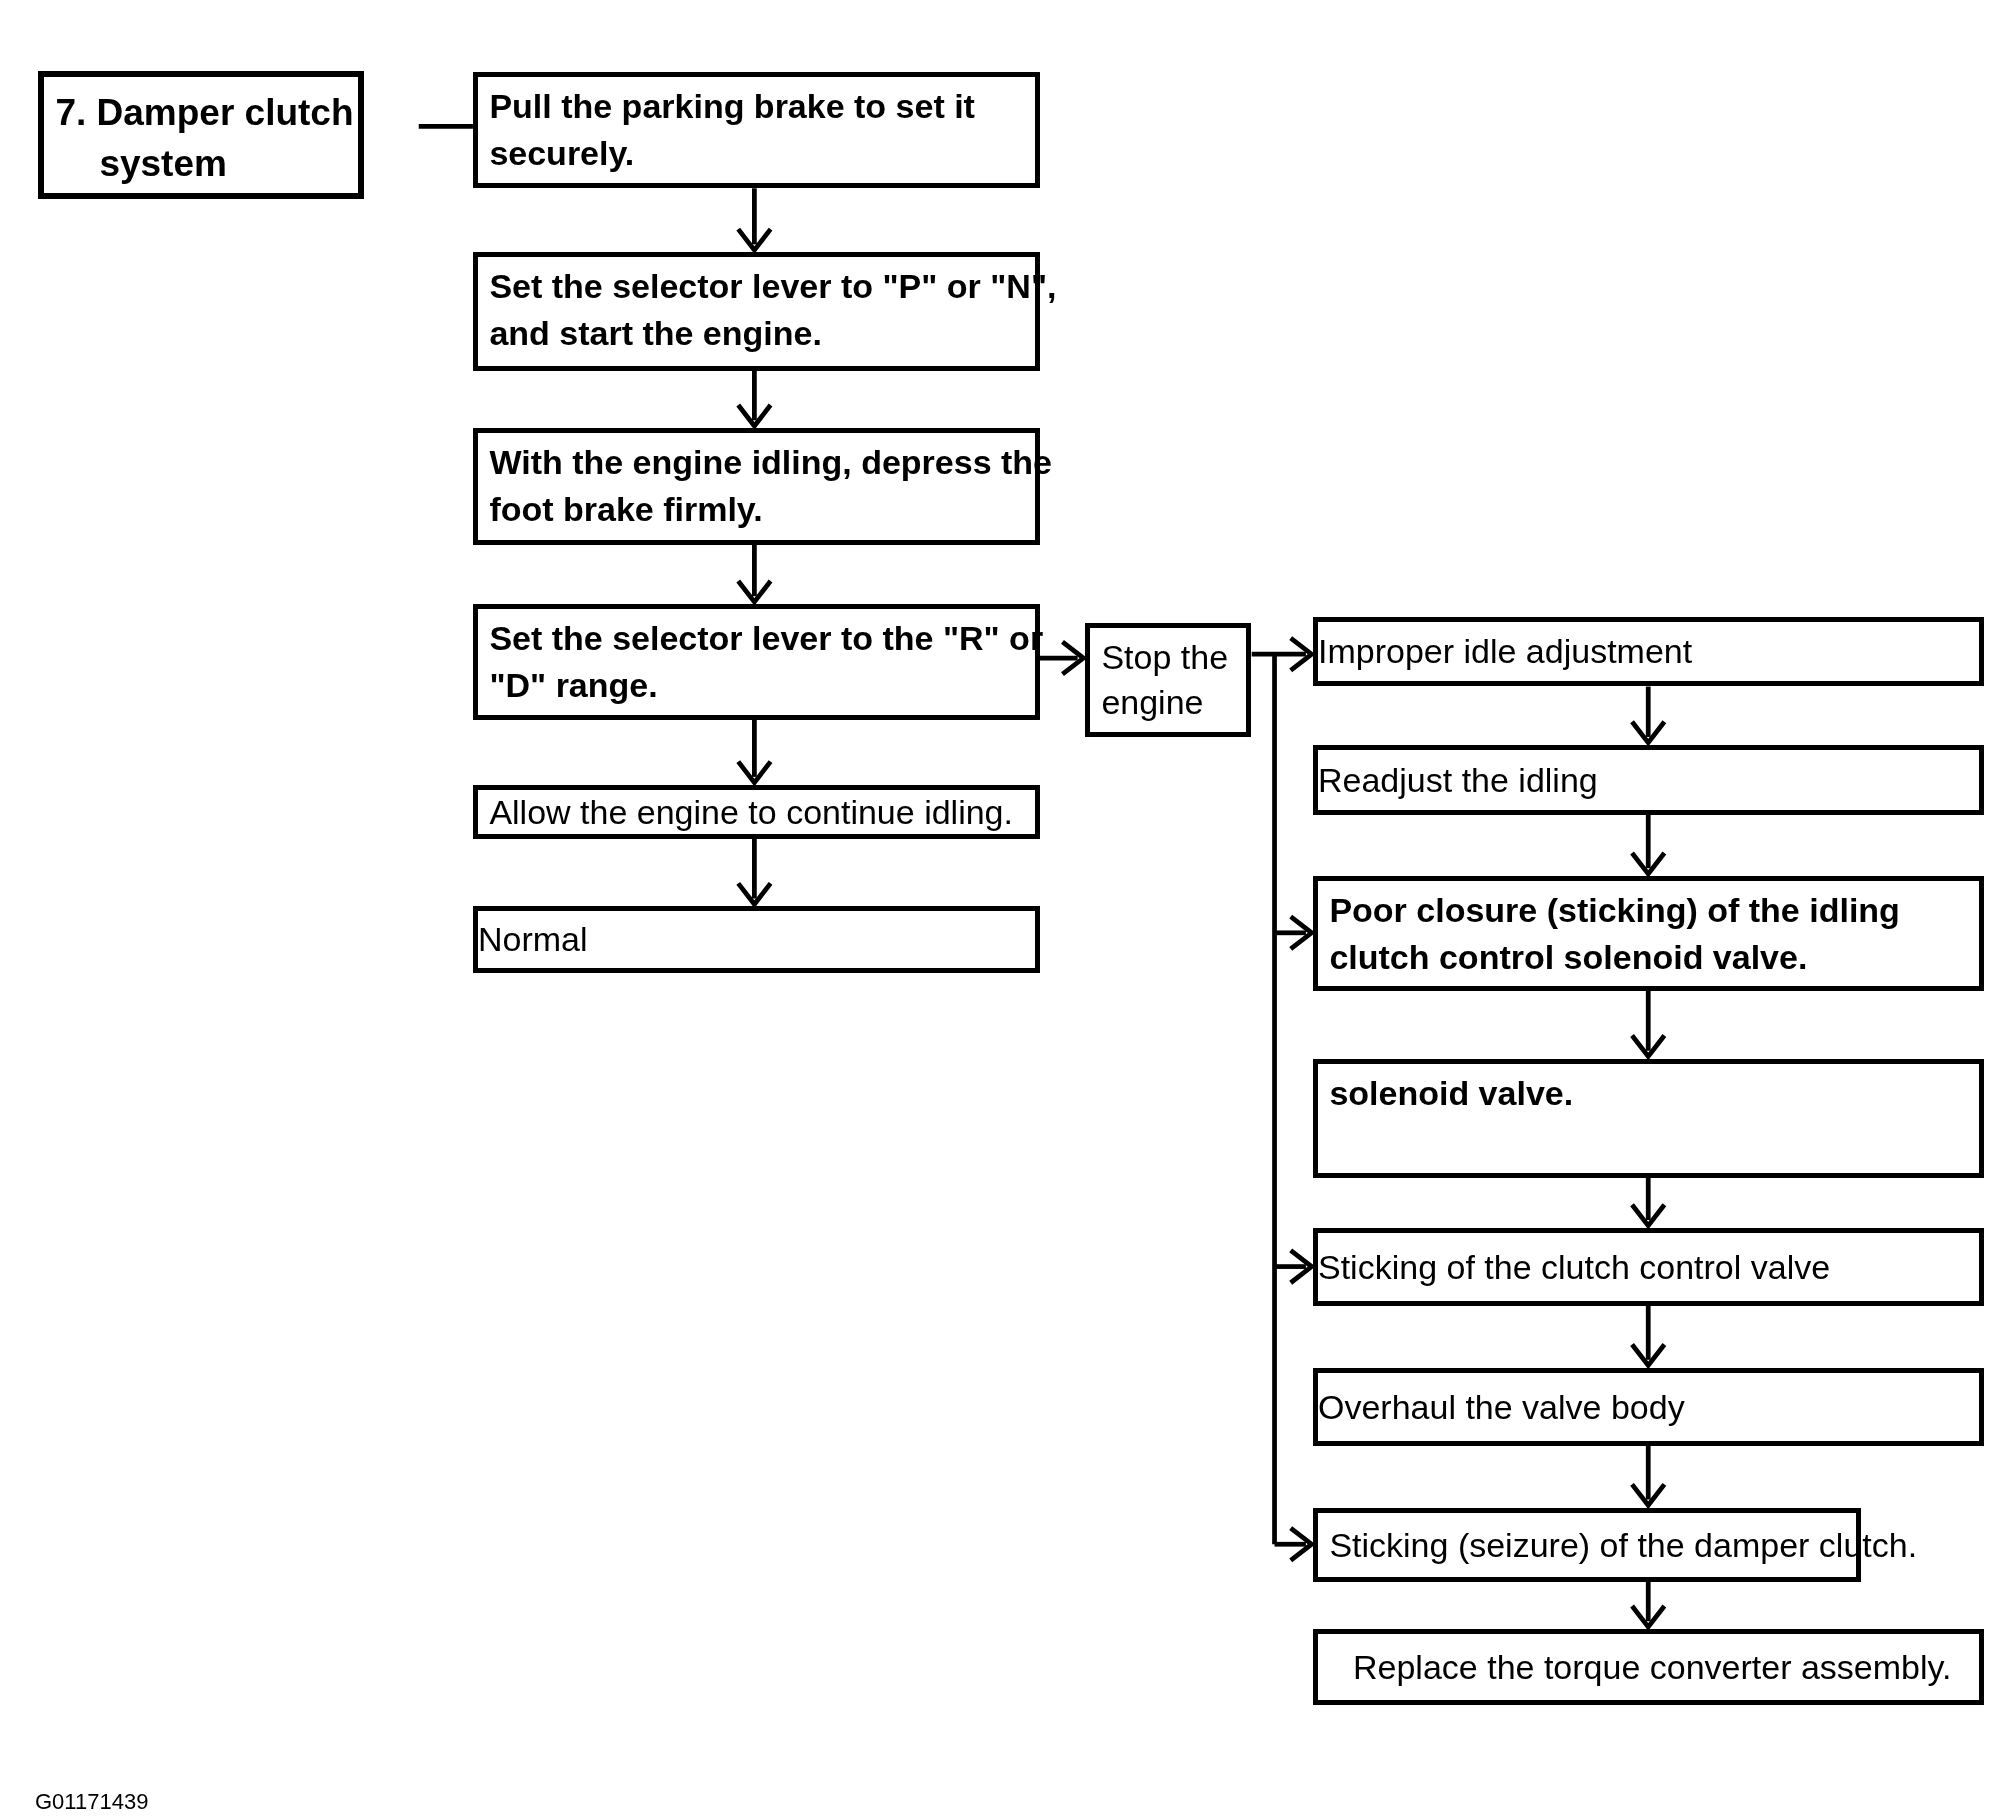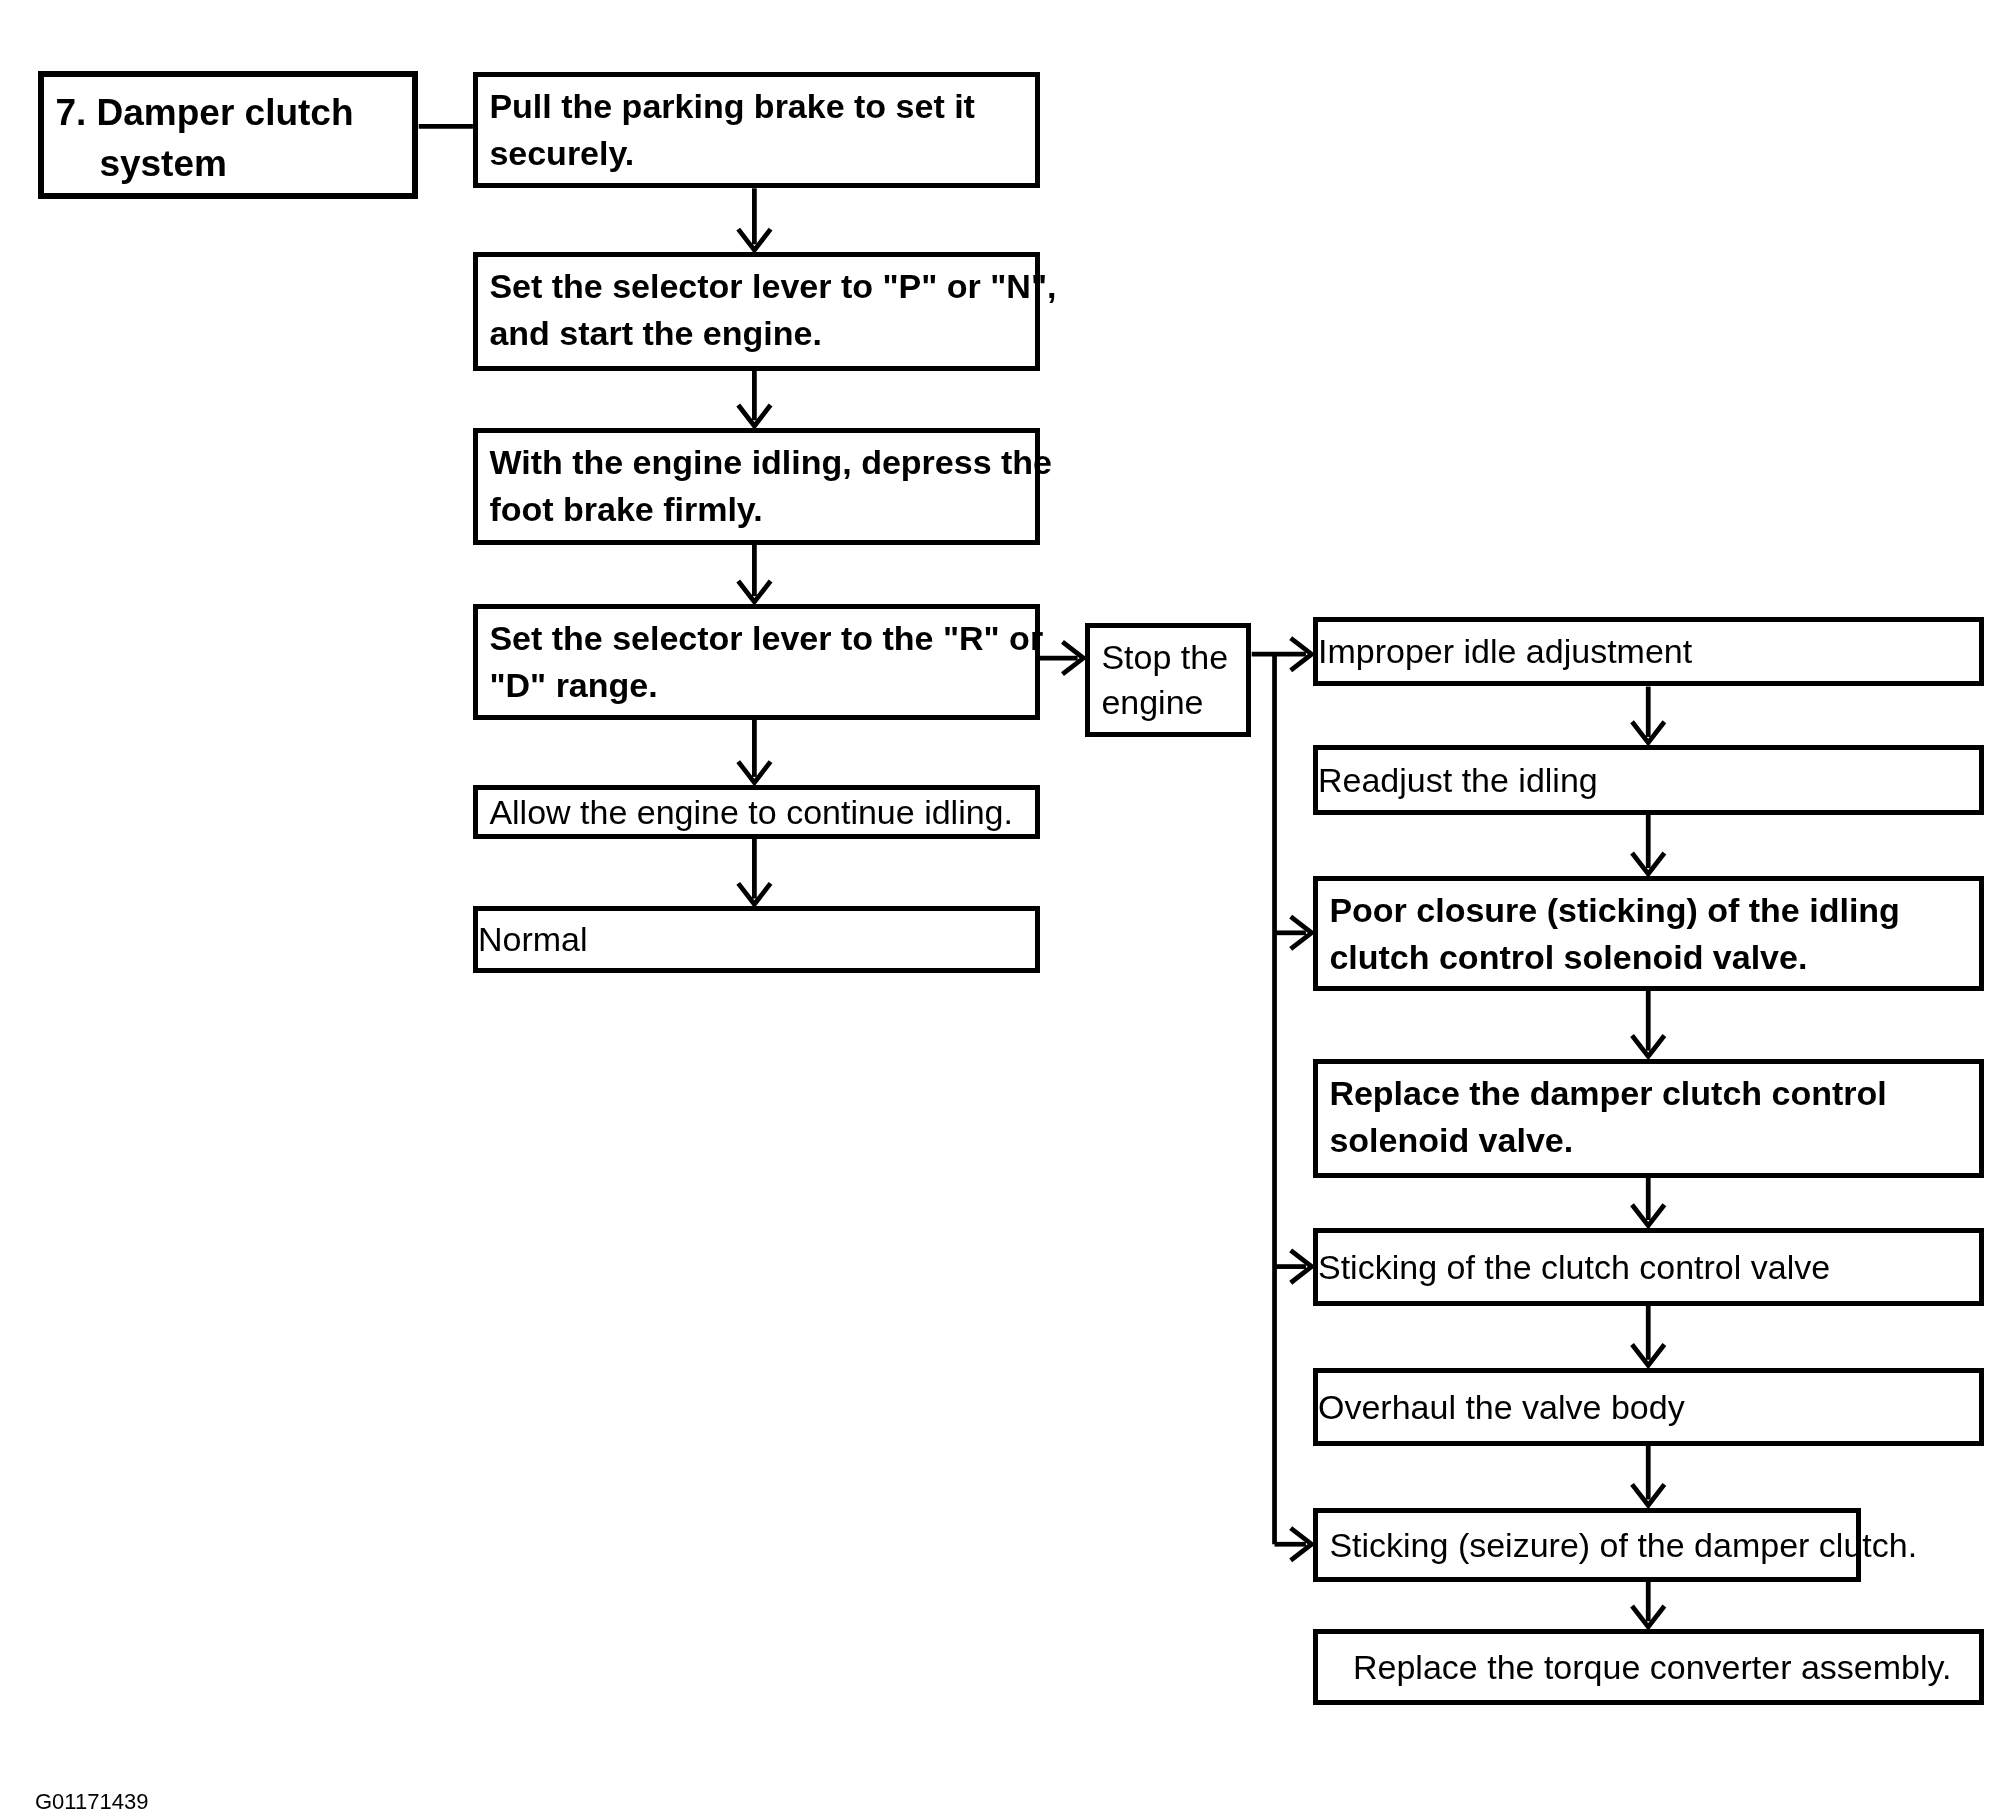--- a/index.html
+++ b/index.html
@@ -63,21 +63,21 @@
     <path d="M1733 1238 V1283"></path>
       <path d="M1716 1267 L1733 1289 L1750 1267"></path>
     <path d="M1733 1373 V1430"></path>
       <path d="M1716 1414 L1733 1436 L1750 1414"></path>
     <path d="M1733 1520 V1577"></path>
       <path d="M1716 1561 L1733 1583 L1750 1561"></path>
     <path d="M1733 1660 V1705"></path>
       <path d="M1716 1689 L1733 1711 L1750 1689"></path>
   </svg>
 
-  <div class="box title-box" style="left:38px;top:71px;width:380px;height:128px;">
+  <div class="box title-box" style="left:38px;top:71px;width:326px;height:128px;">
     <div class="ln">7. Damper clutch</div>
     <div class="ln ln2">system</div>
   </div>
 
   <div class="box pad" style="left:473px;top:72px;width:567px;height:116px;">
     <div class="ln">Pull the parking brake to set it</div>
     <div class="ln">securely.</div>
   </div>
 
   <div class="box pad" style="left:473px;top:252px;width:567px;height:119px;">
@@ -115,21 +115,20 @@
   <div class="box vcenter hcenter" style="left:1313px;top:745px;width:671px;height:70px;">
     <div class="ln">Readjust the idling</div>
   </div>
 
   <div class="box pad" style="left:1313px;top:876px;width:671px;height:115px;">
     <div class="ln">Poor closure (sticking) of the idling</div>
     <div class="ln">clutch control solenoid valve.</div>
   </div>
 
   <div class="box pad" style="left:1313px;top:1059px;width:671px;height:119px;">
-    <div class="ln">Replace the damper clutch control</div>
     <div class="ln">solenoid valve.</div>
   </div>
 
   <div class="box vcenter hcenter" style="left:1313px;top:1228px;width:671px;height:78px;">
     <div class="ln">Sticking of the clutch control valve</div>
   </div>
 
   <div class="box vcenter hcenter" style="left:1313px;top:1368px;width:671px;height:78px;">
     <div class="ln">Overhaul the valve body</div>
   </div>

